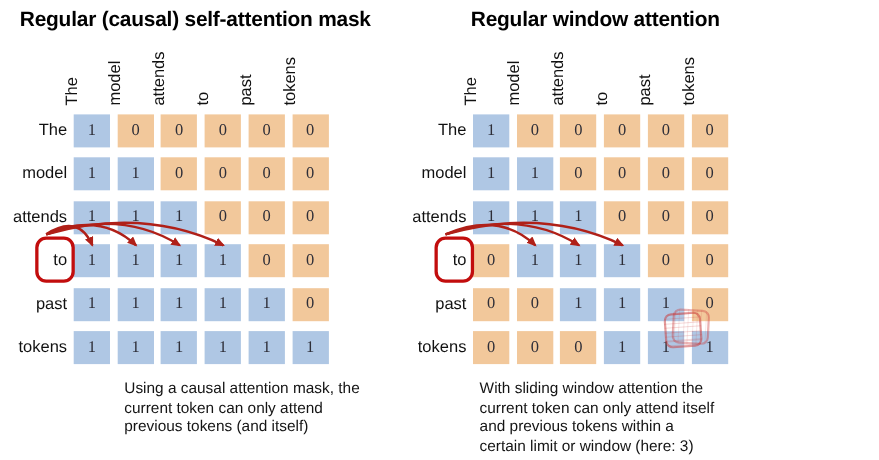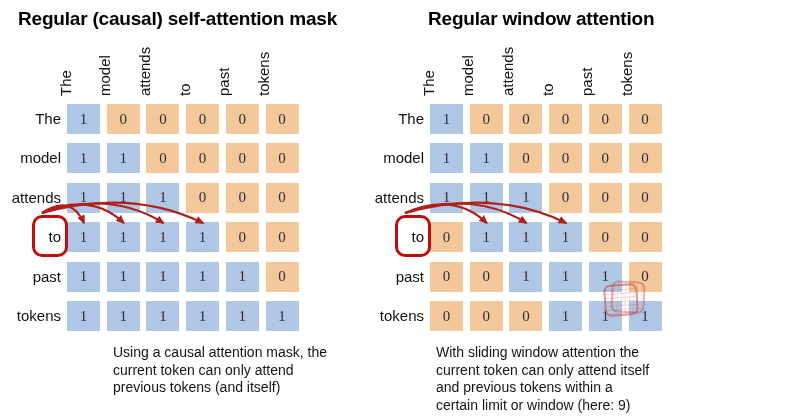--- a/index.html
+++ b/index.html
@@ -102,21 +102,21 @@
     <div class="rowlabel" style="left: 1px; top: 149.4px; width: 60px;">model</div>
     <div class="rowlabel" style="left: 1px; top: 188.8px; width: 60px;">attends</div>
     <div class="hlbox" style="left: 32px; top: 215.2px; width: 30px; height: 36px; border-color: rgb(194, 13, 13);"></div>
     <div class="rowlabel" style="left: 1px; top: 228.2px; width: 60px;">to</div>
     <div class="rowlabel" style="left: 1px; top: 267.6px; width: 60px;">past</div>
     <div class="rowlabel" style="left: 1px; top: 307px; width: 60px;">tokens</div>
     <div class="title" style="left: 428px; top: 8px;">Regular window attention</div>
     <div class="caption" style="left: 436px; top: 344px;">With sliding window attention the
 current token can only attend itself
 and previous tokens within a
-certain limit or window (here: 9)</div>
+certain limit or window (here: 3)</div>
     <div class="collabel" style="left: 437.5px; top: 78px;">The</div>
     <div class="collabel" style="left: 477.2px; top: 78px;">model</div>
     <div class="collabel" style="left: 516.9px; top: 78px;">attends</div>
     <div class="collabel" style="left: 556.6px; top: 78px;">to</div>
     <div class="collabel" style="left: 596.3px; top: 78px;">past</div>
     <div class="collabel" style="left: 636px; top: 78px;">tokens</div>
     <div class="cell" style="left: 430px; top: 104px; width: 33px; height: 30px; background: rgb(175, 199, 228); color: rgb(46, 46, 56);">1</div>
     <div class="cell" style="left: 469.7px; top: 104px; width: 33px; height: 30px; background: rgb(242, 200, 155); color: rgb(46, 46, 56);">0</div>
     <div class="cell" style="left: 509.4px; top: 104px; width: 33px; height: 30px; background: rgb(242, 200, 155); color: rgb(46, 46, 56);">0</div>
     <div class="cell" style="left: 549.1px; top: 104px; width: 33px; height: 30px; background: rgb(242, 200, 155); color: rgb(46, 46, 56);">0</div>

